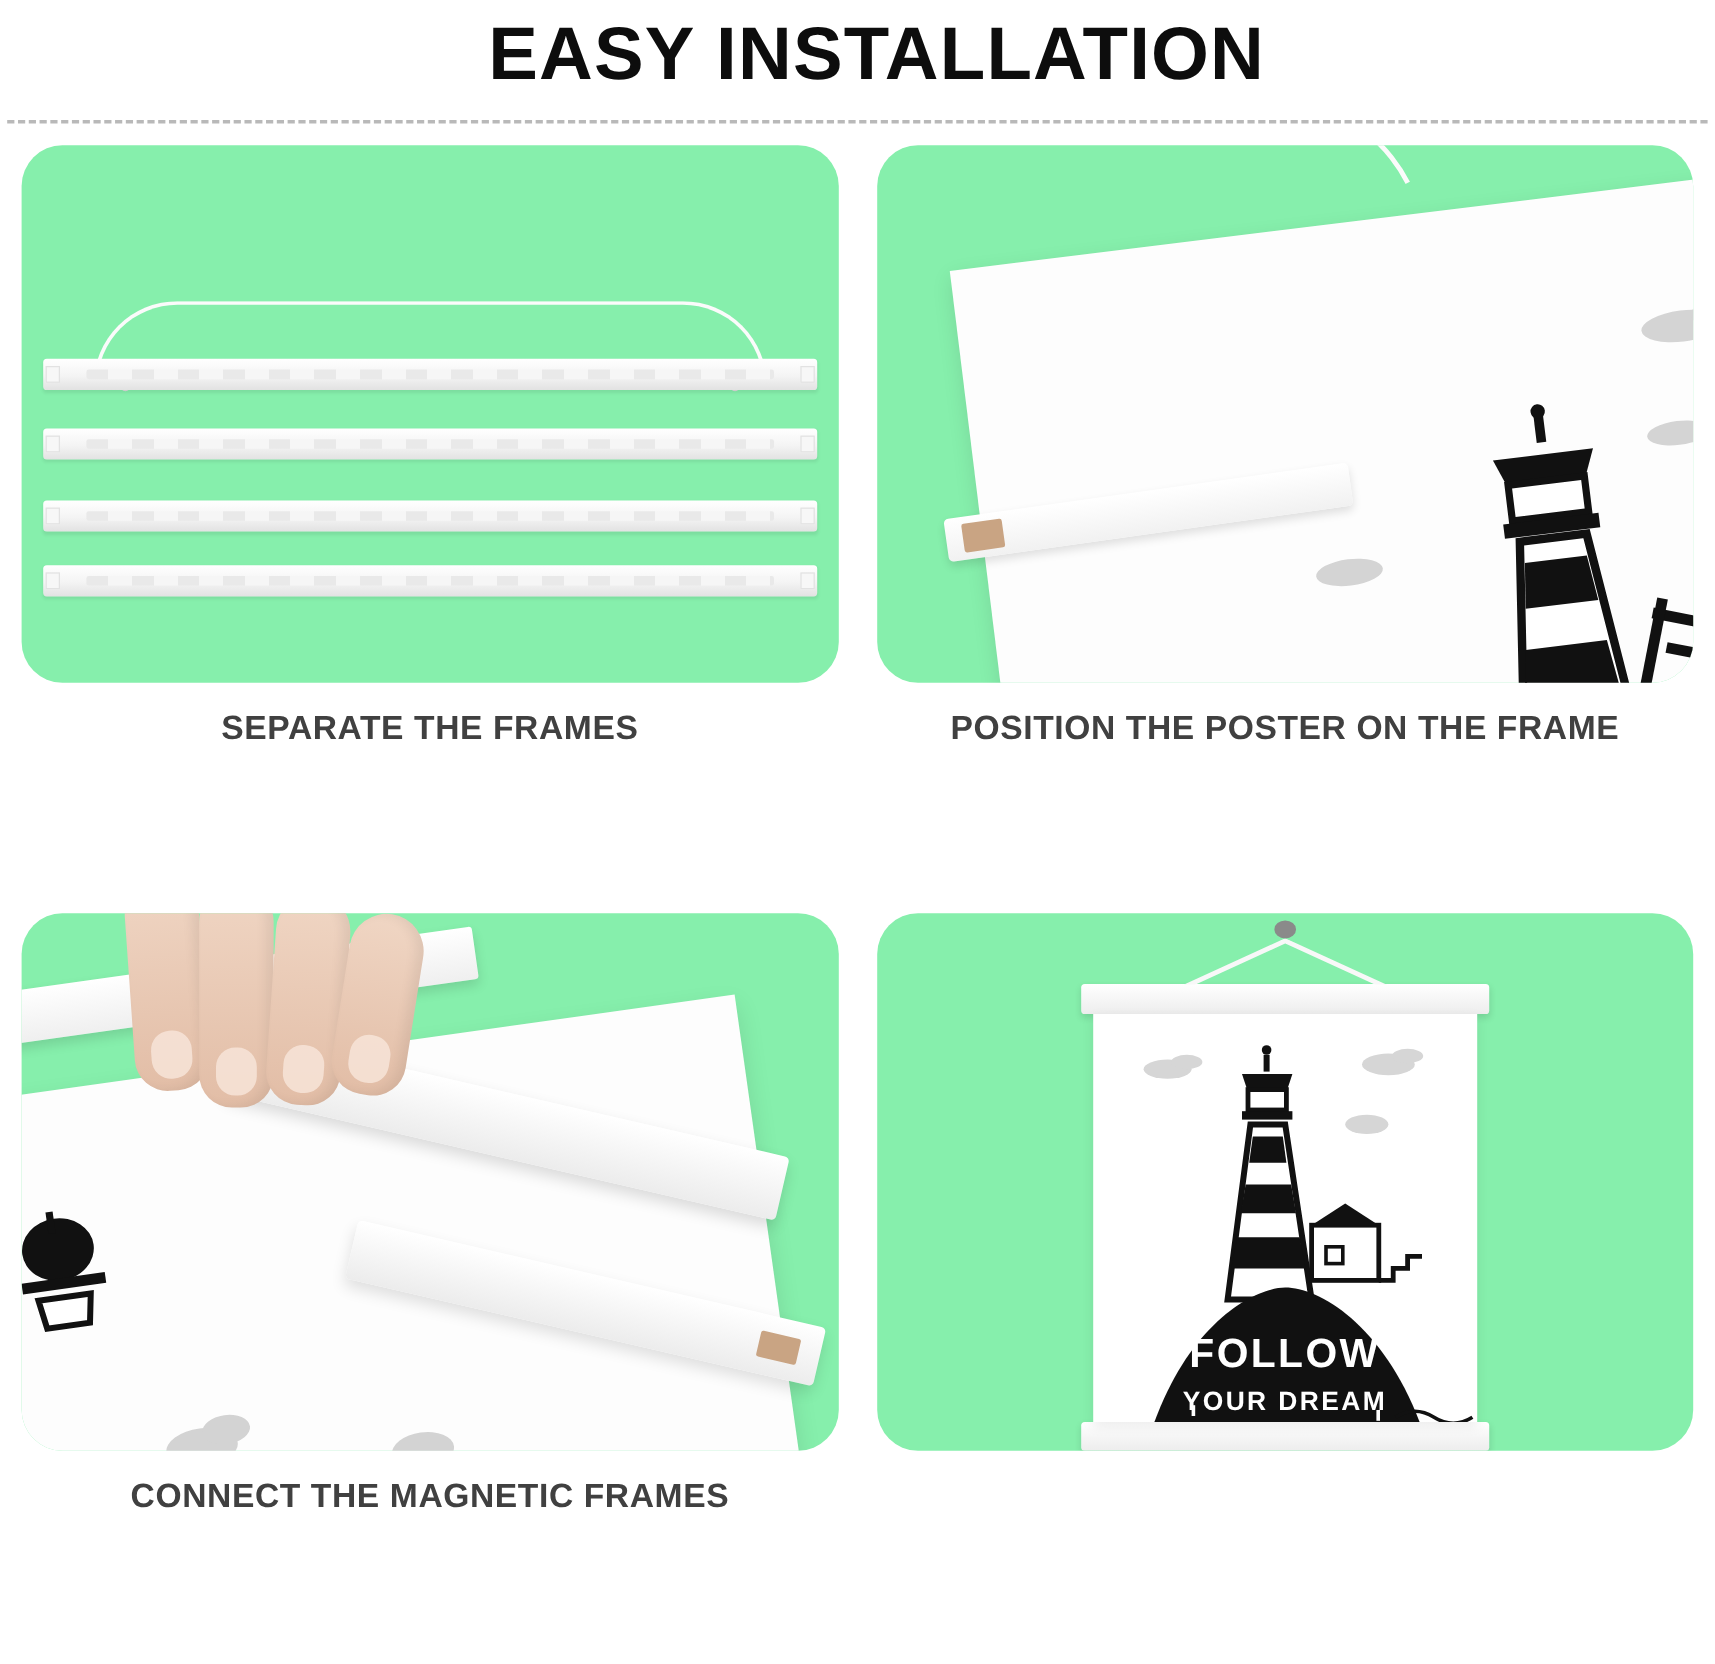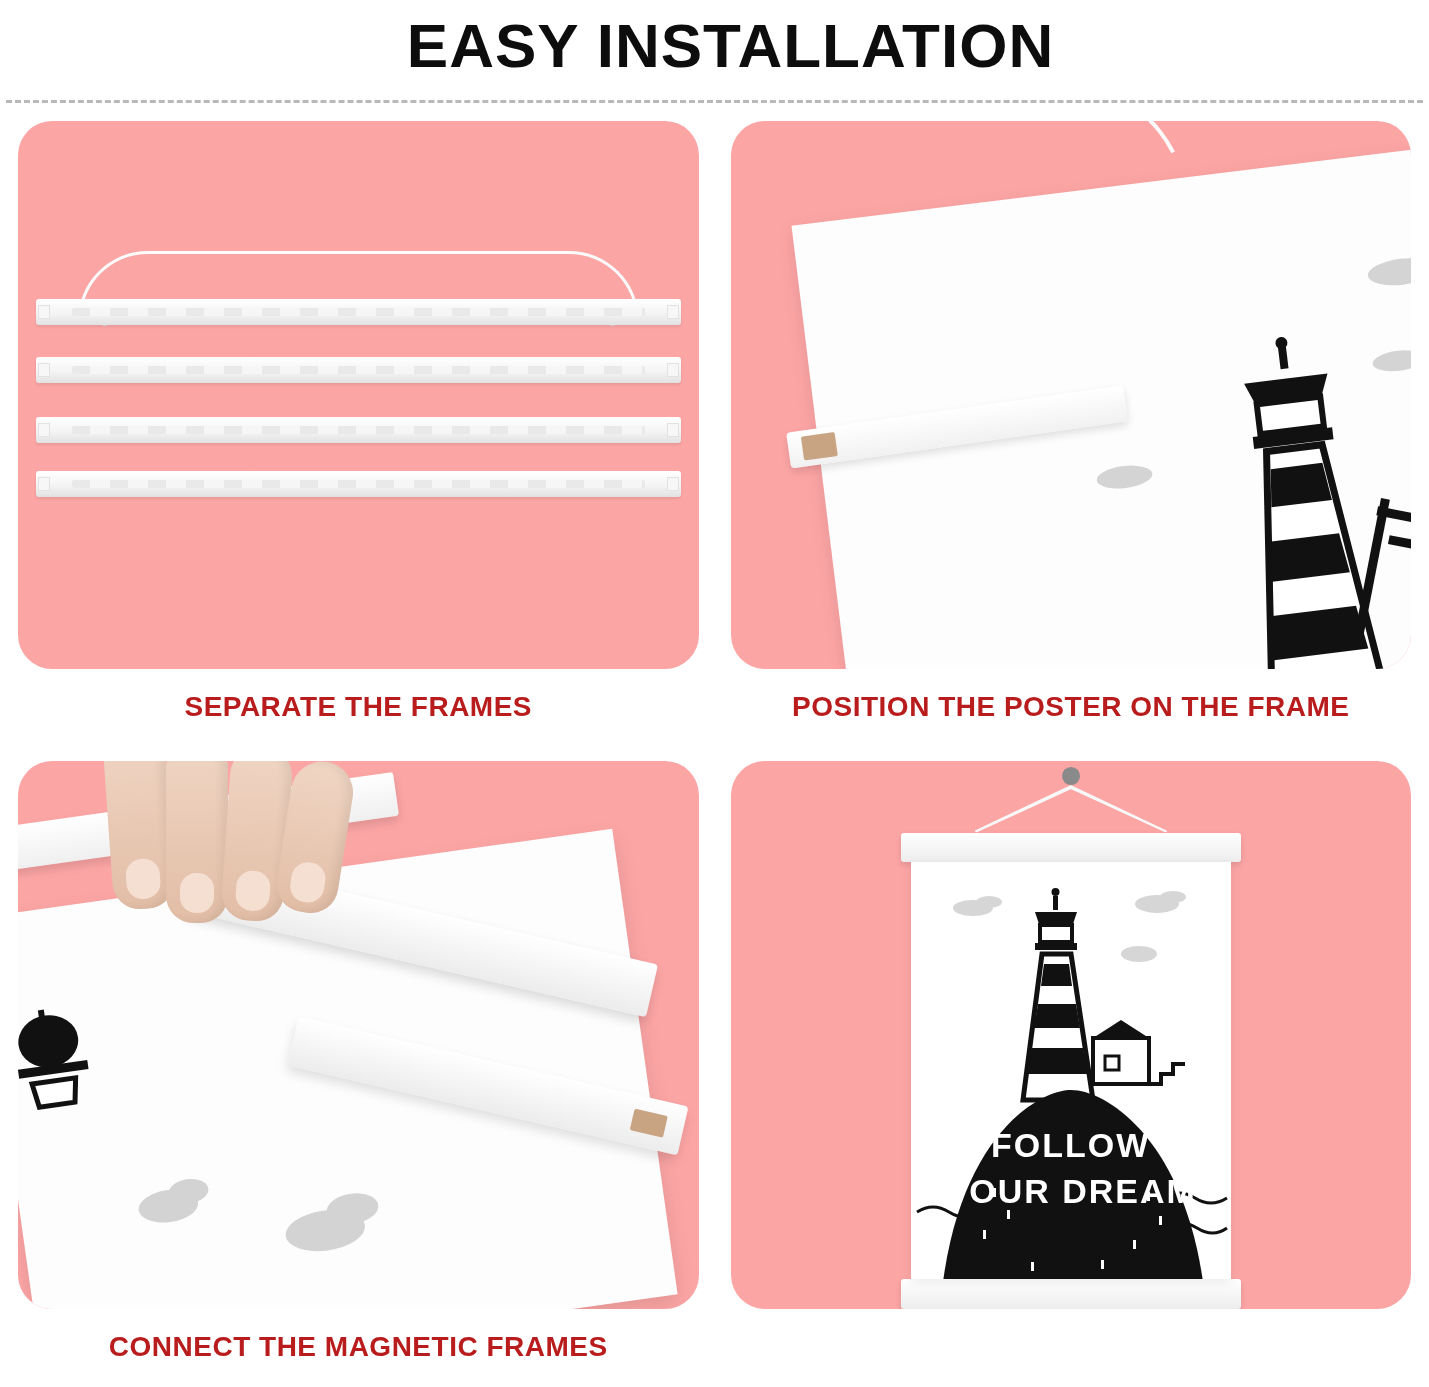--- a/index.html
+++ b/index.html
@@ -47,31 +47,31 @@
     box-sizing: border-box;
   }
   .cell {
     display: flex;
     flex-direction: column;
     align-items: center;
   }
   .panel {
     position: relative;
     width: 100%;
-    height: 548px;
-    background: #fca5a5;
+    height: 448px;
+    background: #86efac;
     border-radius: 34px;
     overflow: hidden;
   }
   .caption {
     margin-top: 22px;
     font-size: 28px;
     font-weight: bold;
     letter-spacing: 0.5px;
-    color: #b91c1c;
+    color: #404040;
     text-align: center;
   }
 
   
   .strip {
     position: absolute;
     left: 18px;
     right: 18px;
     height: 26px;
     background: linear-gradient(#ffffff, #f4f4f4 55%, #e2e2e2);
@@ -469,20 +469,20 @@
               <rect x="96" y="348" width="3" height="9"></rect>
               <rect x="72" y="368" width="3" height="9"></rect>
               <rect x="236" y="330" width="3" height="9"></rect>
               <rect x="248" y="354" width="3" height="9"></rect>
               <rect x="222" y="378" width="3" height="9"></rect>
               <rect x="120" y="400" width="3" height="9"></rect>
               <rect x="190" y="398" width="3" height="9"></rect>
             </g>
           </svg>
           <div class="lh-text" style="top:264px; font-size:34px;">FOLLOW</div>
-          <div class="lh-text" style="top:310px; font-size:34px;">YOUR DREAM</div>
+          <div class="lh-text" style="top:310px; font-size:22px;">YOUR DREAM</div>
         </div>
         <div class="p4-botbar"></div>
       </div>
     </div>
   </div>
 
 </div>
 
 </body></html>

